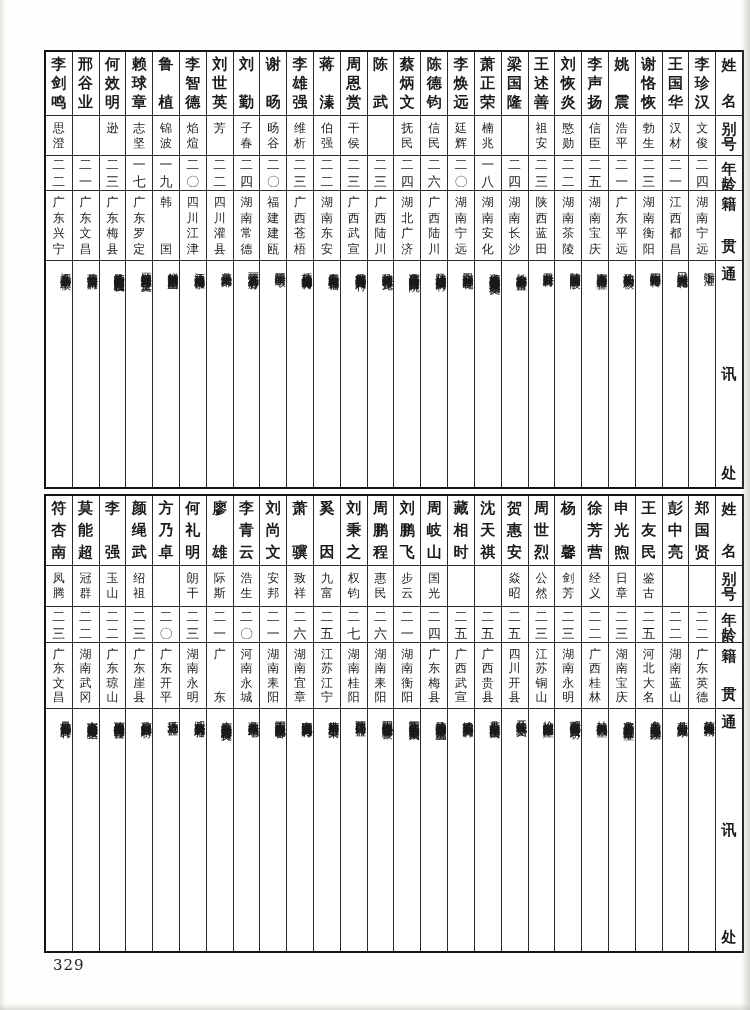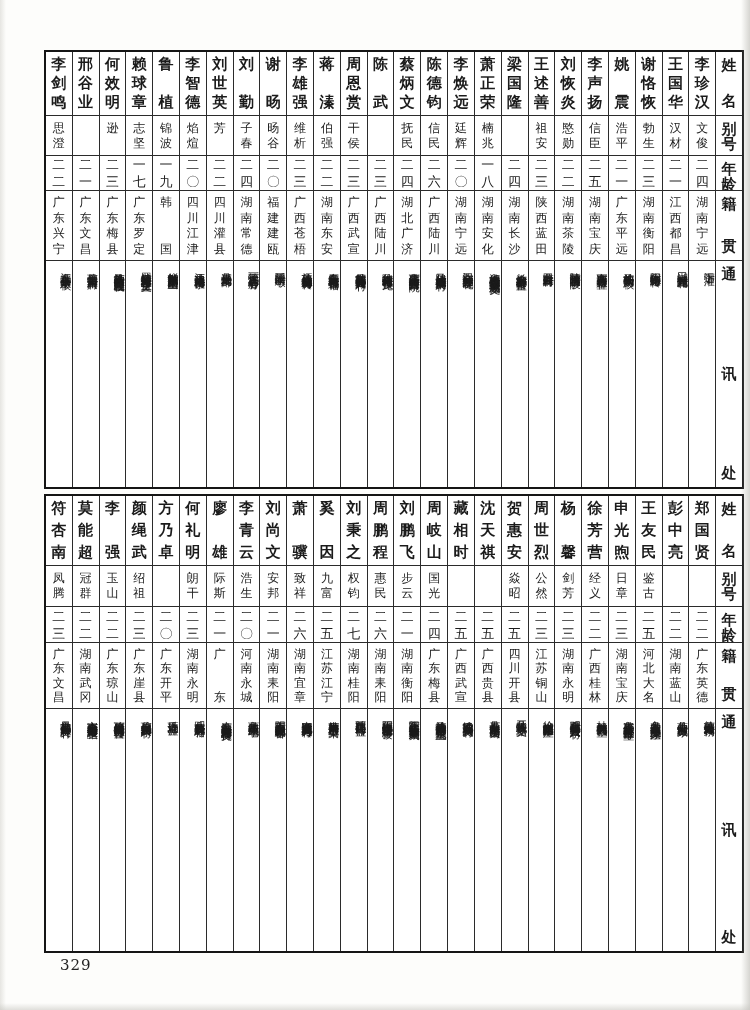--- a/index.html
+++ b/index.html
@@ -60,21 +60,21 @@
     display:block;border-bottom:none;
     writing-mode:vertical-rl;text-orientation:upright;
     font-size:11px;line-height:12px;letter-spacing:.5px;
     padding:3px 1px;
   }
   .r-hd-addr{border-bottom:none;justify-content:space-between;padding:32px 0;}
 
   .header-col .cell{font-weight:700;font-size:15px;justify-content:space-between;padding-top:6px;padding-bottom:6px;}
 
   .page-number{
-    position:absolute;left:60px;top:956px;
+    position:absolute;left:53px;top:956px;
     font-size:15px;letter-spacing:1px;color:#222;
     font-family:"DejaVu Serif","Liberation Serif",serif;
   }
 </style>
 </head>
 <body>
 
 <div class="sheet">
   <div class="tables">
     <div id="table-top" class="grid t1">

